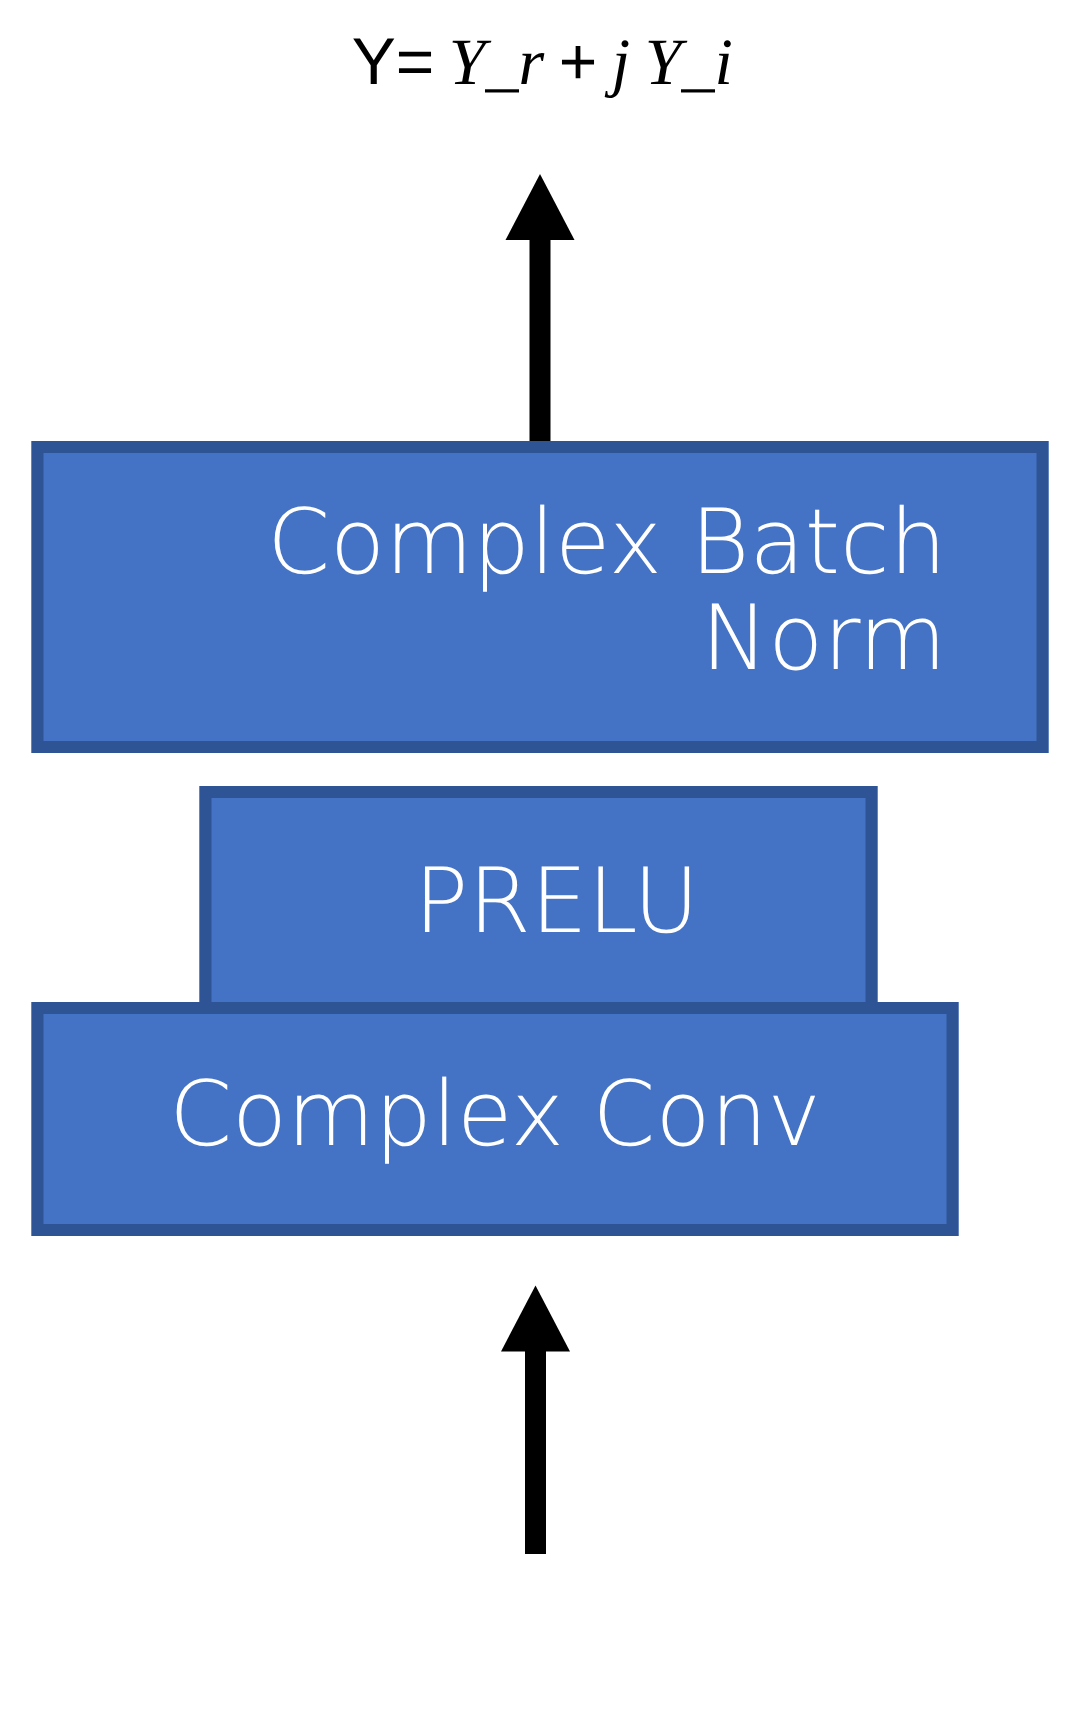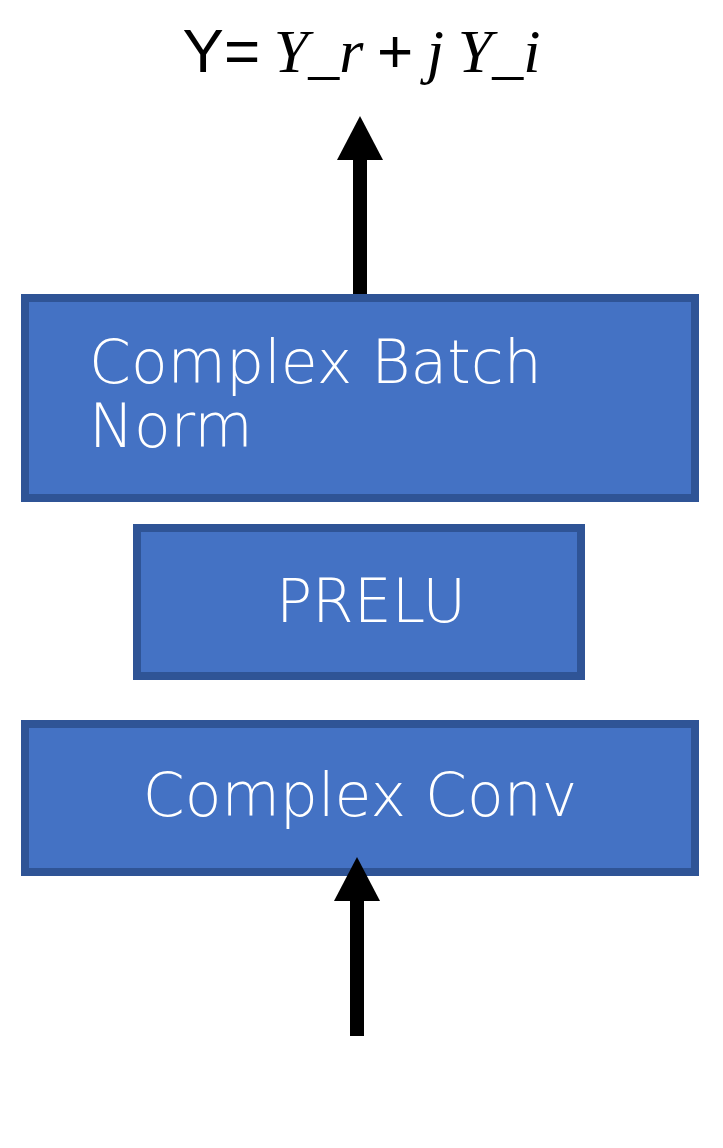--- a/index.html
+++ b/index.html
@@ -15,21 +15,21 @@
     overflow: hidden;
     font-family: "Liberation Sans", sans-serif;
   }
 
   
   .equation {
     position: absolute;
     white-space: nowrap;
     color: #000000;
     line-height: 1;
-    font-size: 62px;
+    font-size: 44px;
   }
   .eq-upright {
     font-family: "Liberation Sans", sans-serif;
     font-style: normal;
   }
   .eq-italic {
     font-family: "Liberation Serif", "DejaVu Serif", serif;
     font-style: italic;
   }
 
@@ -49,21 +49,21 @@
 
   
   .block {
     position: absolute;
     box-sizing: border-box;
     background: #4472C4;
     border: 8px solid #2F5496;
     display: flex;
     align-items: center;
     justify-content: center;
-    text-align: left;
+    text-align: right;
     color: #FFFFFF;
     font-family: "DejaVu Sans", sans-serif;
     font-weight: 300;
     font-stretch: condensed;
     letter-spacing: 0px;
     line-height: 1.06;
     user-select: none;
   }
 
   #block-batchnorm {
@@ -78,22 +78,22 @@
     left: 133px;
     top: 524px;
     width: 452px;
     height: 156px;
     font-size: 60px;
     padding-left: 24px;
     padding-bottom: 0;
   }
   #block-conv {
     left: 21px;
-    top: 720px;
-    width: 678px;
+    top: 668px;
+    width: 618px;
     height: 156px;
     font-size: 60px;
     padding-bottom: 4px;
   }
 
   
   .arrow {
     position: absolute;
   }
   .arrow-shaft {

